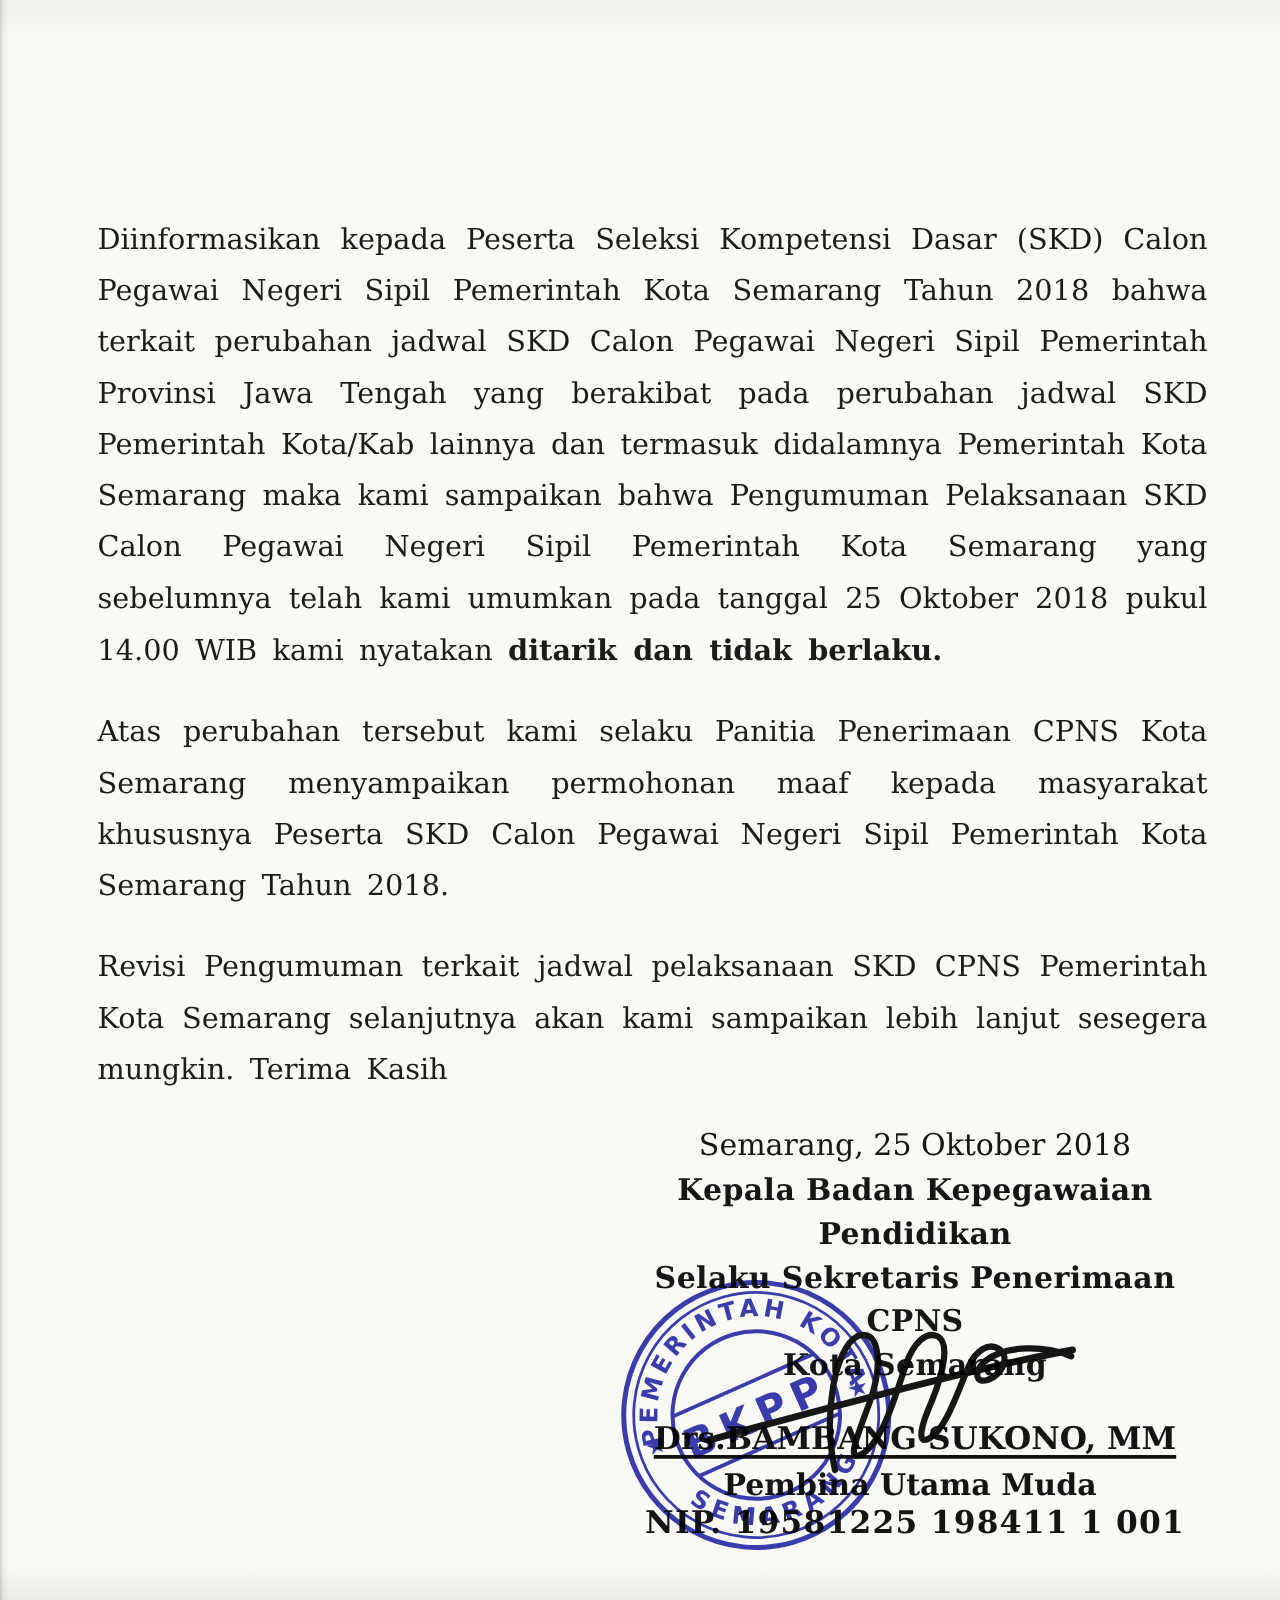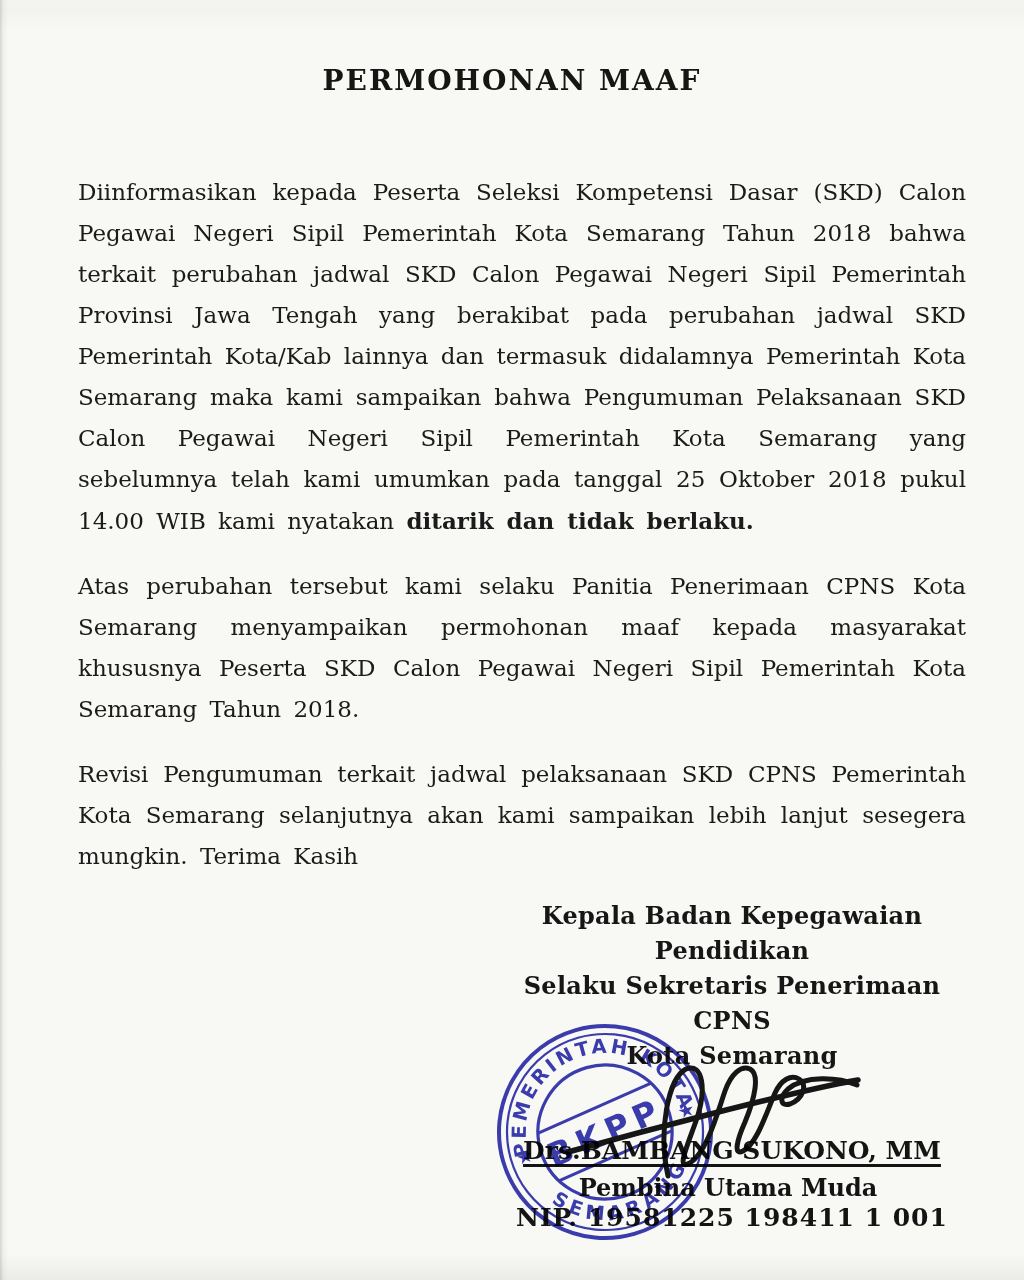--- a/index.html
+++ b/index.html
@@ -90,29 +90,29 @@
   .stamp-text {
     font-family: "DejaVu Sans", "Liberation Sans", sans-serif;
     font-weight: bold;
   }
 </style>
 </head>
 <body>
 
 <div class="page">
 
-  <div class="doc-title">PERMOHONAN MAAF</div>
 
   <div class="content">
     <p><span>Diinformasikan kepada Peserta Seleksi Kompetensi Dasar (SKD) Calon Pegawai Negeri Sipil Pemerintah Kota Semarang Tahun 2018 bahwa terkait perubahan jadwal SKD Calon Pegawai Negeri Sipil Pemerintah Provinsi Jawa Tengah yang berakibat pada perubahan jadwal SKD Pemerintah Kota/Kab lainnya dan termasuk didalamnya Pemerintah Kota Semarang maka kami sampaikan bahwa Pengumuman Pelaksanaan SKD Calon Pegawai Negeri Sipil Pemerintah Kota Semarang yang sebelumnya telah kami umumkan pada tanggal 25 Oktober 2018 pukul 14.00 WIB kami nyatakan </span><span class="bold">ditarik dan tidak berlaku.</span></p>
     <p>Atas perubahan tersebut kami selaku Panitia Penerimaan CPNS Kota Semarang menyampaikan permohonan maaf kepada masyarakat khususnya Peserta SKD Calon Pegawai Negeri Sipil Pemerintah Kota Semarang Tahun 2018.</p>
     <p>Revisi Pengumuman terkait jadwal pelaksanaan SKD CPNS Pemerintah Kota Semarang selanjutnya akan kami sampaikan lebih lanjut sesegera mungkin. Terima Kasih</p>
   </div>
 
   <div class="sign-block">
+    <div class="sign-date">Semarang, 25 Oktober 2018</div>
     <div class="sign-title-line">Kepala Badan Kepegawaian Pendidikan</div>
     <div class="sign-title-line">Selaku Sekretaris Penerimaan CPNS</div>
     <div class="sign-title-line">Kota Semarang</div>
   </div>
 
   <div class="sign-name">Drs.BAMBANG SUKONO, MM</div>
   <div class="sign-rank">Pembina Utama Muda</div>
   <div class="sign-nip">NIP. 19581225 198411 1 001</div>
 
   <svg class="overlay" width="1024" height="1280" viewBox="0 0 1024 1280">

